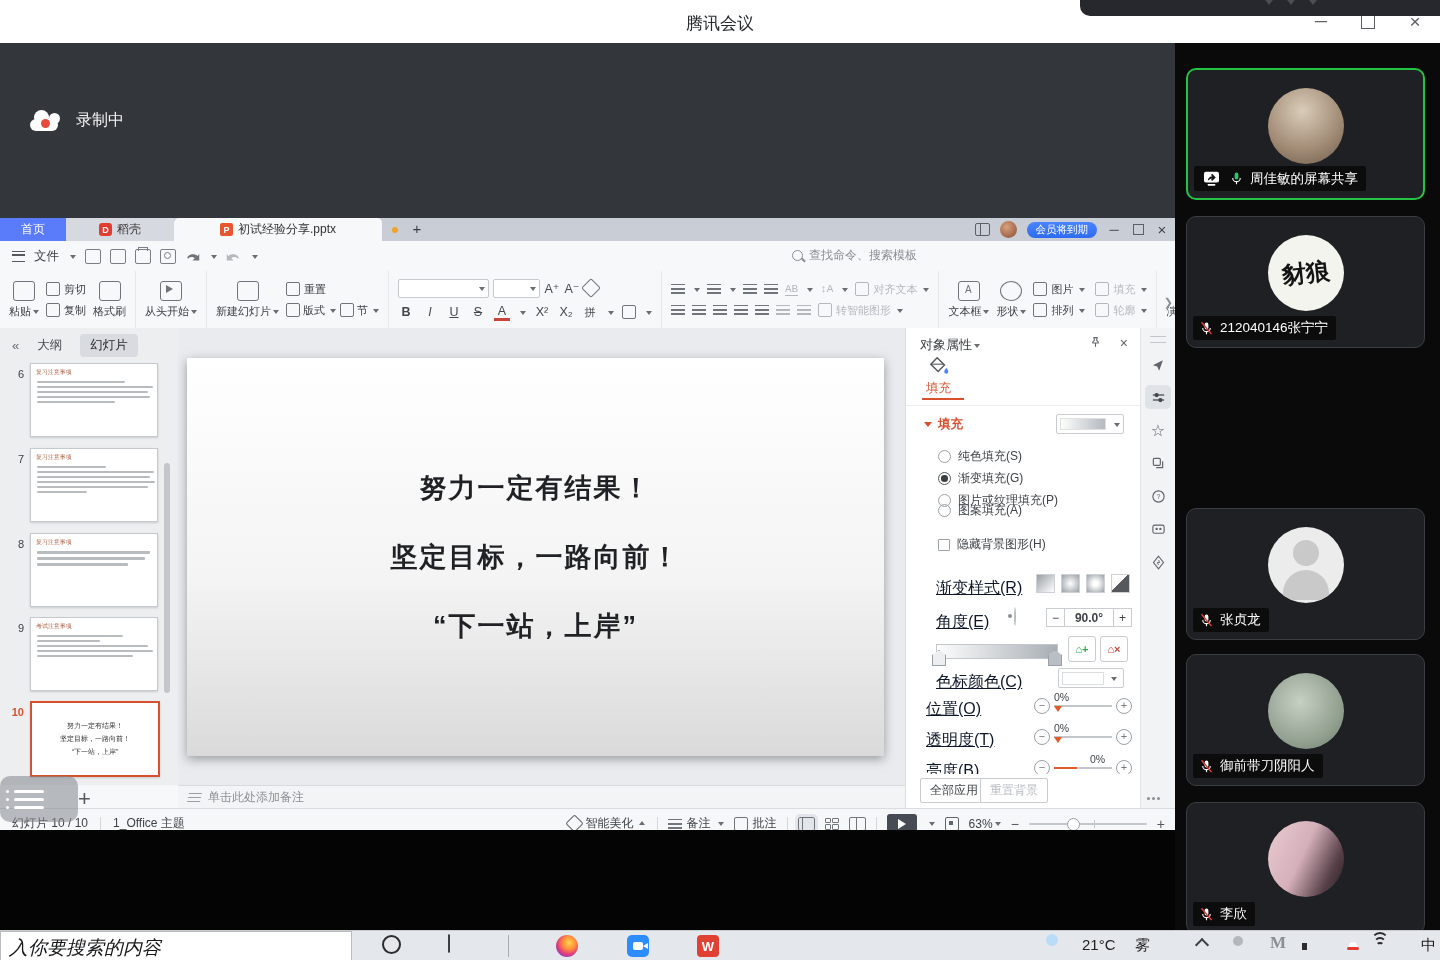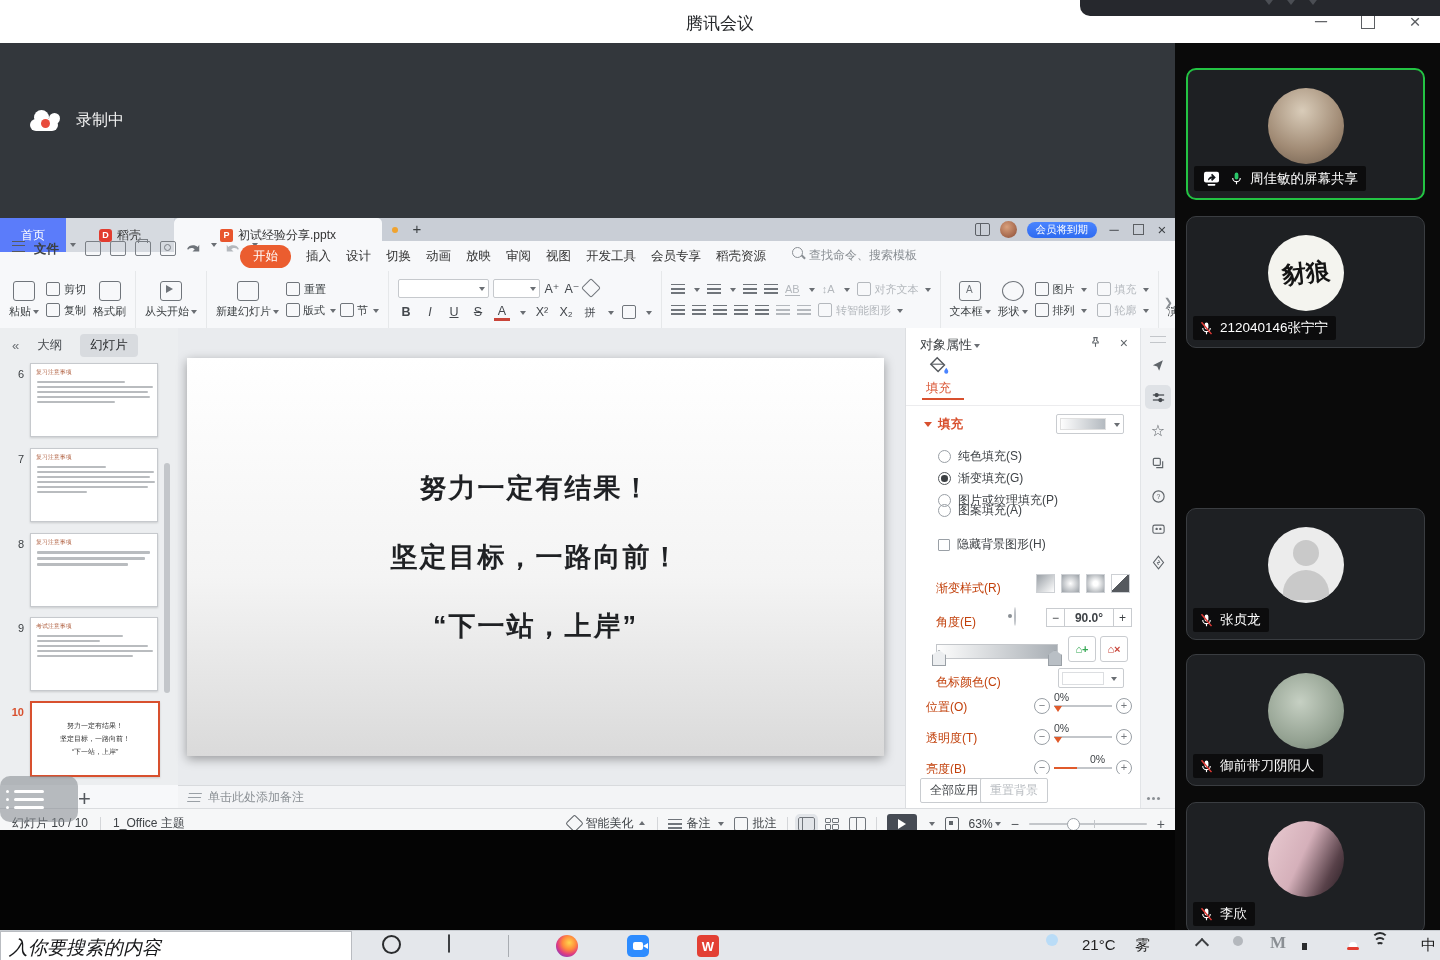--- a/index.html
+++ b/index.html
@@ -20,69 +20,69 @@
   .reccloud{position:relative;width:32px;height:22px;}
   .reccloud i{position:absolute;background:#fff;}
   .rc1{left:0;bottom:0;width:28px;height:12px;border-radius:6px;}
   .rc2{left:4px;top:1px;width:15px;height:15px;border-radius:50%;}
   .rc3{right:2px;top:4px;width:11px;height:11px;border-radius:50%;}
   .rcd{left:11px;bottom:3px;width:9px;height:9px;border-radius:50%;background:#E84B3C !important;}
   .rectext{color:#f2f2f2;font-size:16px;}
   
   .wps{position:absolute;left:0;top:175px;width:1175px;height:620px;background:#f7f8fa;}
   .tabbar{position:absolute;left:0;top:0;width:1175px;height:23px;background:#c9ced6;}
-  .tab{height:34px;font-size:12px;display:flex;align-items:center;justify-content:center;gap:5px;color:#333;}
+  .tab{height:23px;font-size:12px;display:flex;align-items:center;justify-content:center;gap:5px;color:#333;}
   .tab-home{position:absolute;left:0;width:66px;background:#5B7CFA;color:#fff;}
   .tab-docer{position:absolute;left:66px;width:108px;background:#d6dae0;}
   .docer-logo{width:13px;height:13px;border-radius:3px;background:#e23c2f;color:#fff;font-size:9px;font-weight:bold;display:flex;align-items:center;justify-content:center;}
   .tab-doc{position:absolute;left:174px;width:208px;background:#f7f8fa;border-radius:5px 5px 0 0;}
   .pptico{width:13px;height:13px;border-radius:2px;background:#E8562E;color:#fff;font-size:9px;font-weight:bold;display:flex;align-items:center;justify-content:center;}
   .moddot{position:absolute;left:392px;top:9px;width:6px;height:6px;border-radius:50%;background:#f0a32f;}
   .newtab{position:absolute;left:408px;top:2px;width:18px;height:18px;color:#3c4043;font-size:15px;text-align:center;line-height:18px;}
   .tb-right{position:absolute;right:6px;top:0;height:23px;display:flex;align-items:center;gap:10px;}
   .splitico{width:13px;height:11px;border:1.4px solid #5c6066;border-radius:2px;position:relative;}
   .splitico::after{content:"";position:absolute;left:4px;top:0;bottom:0;width:1.4px;background:#5c6066;}
   .uavatar{width:17px;height:17px;border-radius:50%;background:radial-gradient(circle at 40% 35%,#d9a07c,#8a4b34);}
   .pill{height:16px;padding:0 9px;border-radius:9px;background:linear-gradient(#4a84ff,#2f6bf0);color:#fff;font-size:10.5px;display:flex;align-items:center;}
   .wpsbtn{color:#3f4347;font-size:13px;width:14px;text-align:center;}
   
   .menubar{position:absolute;left:0;top:23px;width:1175px;height:30px;}
-  .mb-left{position:absolute;left:12px;top:0;height:30px;display:flex;gap:9px;color:#3c4043;font-size:12.5px;font-weight:bold;}
+  .mb-left{position:absolute;left:12px;top:0;height:30px;display:flex;align-items:center;gap:9px;color:#3c4043;font-size:12.5px;}
   .burger{width:13px;height:9px;border-top:1.6px solid #55595e;border-bottom:1.6px solid #55595e;position:relative;}
   .burger::after{content:"";position:absolute;left:0;top:2.7px;width:13px;height:1.6px;background:#55595e;}
   .mico{width:14px;height:13px;border:1.5px solid #7a7f85;border-radius:2px;position:relative;display:inline-block;}
   .mico.print::after{content:"";position:absolute;left:2px;top:-3px;width:8px;height:3px;border:1.5px solid #7a7f85;border-bottom:none;}
   .mico.prev::after{content:"";position:absolute;left:3px;top:2px;width:5px;height:5px;border:1.4px solid #7a7f85;border-radius:50%;}
   .undo svg{display:block;}
   .car-d{width:0;height:0;border:3.4px solid transparent;border-top:4px solid #6a6e73;display:inline-block;margin-left:2px;transform:translateY(2px);}
   .car-u{width:0;height:0;border:3.4px solid transparent;border-bottom:4px solid #6a6e73;display:inline-block;margin-right:2px;transform:translateY(-2px);}
   .mb-tabs{position:absolute;left:240px;top:0;height:30px;display:flex;align-items:center;gap:15px;font-size:12.5px;color:#333;}
   .ribbonsel{background:#EB5D2F;color:#fff;border-radius:12px;padding:3px 13px;font-size:12.5px;}
-  .mb-search{position:absolute;left:792px;top:6px;display:flex;gap:6px;color:#8a8f94;font-size:12px;}
+  .mb-search{position:absolute;left:792px;top:6px;display:flex;align-items:center;gap:6px;color:#8a8f94;font-size:12px;}
   .mag{width:9px;height:9px;border:1.6px solid #8a8f94;border-radius:50%;position:relative;display:inline-block;}
   .mag::after{content:"";position:absolute;left:8px;top:8px;width:5px;height:1.6px;background:#8a8f94;transform:rotate(45deg);}
   .mb-right{position:absolute;right:10px;top:0;height:30px;display:flex;align-items:center;gap:13px;font-size:12.5px;color:#3c4043;}
   .cloudico{width:16px;height:11px;border:1.5px solid #6a6e73;border-radius:6px;position:relative;}
   .cloudico::after{content:"";position:absolute;right:-2px;bottom:-2px;width:6px;height:6px;border-radius:50%;background:#f0a32f;}
   .personico{width:8px;height:8px;border:1.5px solid #6a6e73;border-radius:50%;position:relative;margin-right:2px;}
   .personico::after{content:"";position:absolute;left:-3px;top:8px;width:13px;height:6px;border:1.5px solid #6a6e73;border-bottom:none;border-radius:6px 6px 0 0;}
   .shareico{width:12px;height:10px;border:1.5px solid #6a6e73;border-radius:2px;position:relative;}
   .shareico::after{content:"";position:absolute;left:3px;top:-4px;width:5px;height:5px;border-top:1.6px solid #6a6e73;border-right:1.6px solid #6a6e73;transform:rotate(-45deg);}
   .vdots{width:3px;height:3px;border-radius:50%;background:#55595e;box-shadow:0 5px 0 #55595e,0 -5px 0 #55595e;margin:0 3px;}
   
   .ribbon{position:absolute;left:0;top:53px;width:1175px;height:57px;border-bottom:1px solid #e1e3e6;display:flex;}
   .rgroup{display:flex;align-items:center;gap:7px;padding:0 9px;border-right:1px solid #e6e8ea;height:100%;}
   .tbig{display:flex;flex-direction:column;align-items:center;justify-content:center;gap:3px;font-size:11px;color:#3c4043;white-space:nowrap;}
   .tbig .bi{width:20px;height:18px;border:1.6px solid #70757b;border-radius:3px;position:relative;}
   .tstack{display:flex;flex-direction:column;justify-content:center;gap:6px;}
   .tsm{display:flex;align-items:center;gap:4px;font-size:11px;color:#3c4043;white-space:nowrap;}
   .si{width:12px;height:12px;border:1.5px solid #70757b;border-radius:2px;display:inline-block;}
   .combo{height:17px;border:1px solid #c6c9cd;background:#fff;border-radius:2px;display:flex;align-items:center;justify-content:flex-end;padding-right:3px;}
   .fbtn{font-size:12.5px;color:#44484d;width:16px;text-align:center;}
-  .dim{color:#b4b8bd !important;}
+  .dim{color:#b4b8bd !important;font-family:Liberation Mono, monospace;}
   .dim .si,.dim.si{border-color:#b4b8bd !important;}
   .bars{width:14px;height:10px;background:repeating-linear-gradient(#70757b 0 1.5px,transparent 1.5px 4.2px);display:inline-block;}
   .bars.gray{background:repeating-linear-gradient(#b4b8bd 0 1.5px,transparent 1.5px 4.2px);}
   .panelchev{position:absolute;right:2px;top:78px;color:#8a8f94;font-size:11px;}
   
   .lpanel{position:absolute;left:0;top:110px;width:178px;height:457px;background:#eceef0;}
   .lp-head{position:absolute;left:0;top:6px;width:178px;display:flex;align-items:center;gap:18px;padding-left:12px;font-size:12.5px;color:#4a4e52;}
   .lp-tab-act{background:#d8dbdf;border-radius:4px;padding:3px 10px;color:#26282b;}
   .thumb{position:absolute;left:30px;width:126px;height:72px;background:#fff;border:1px solid #c6c9cd;box-shadow:0 1px 2px rgba(0,0,0,.15);overflow:hidden;}
   .thumb.sel{border:2px solid #D8502E;}
@@ -113,21 +113,21 @@
   .pr-div{position:absolute;left:0;top:77px;width:100%;height:1px;background:#ececee;}
   .pr-sect{position:absolute;left:18px;top:88px;display:flex;align-items:center;gap:6px;font-size:12.5px;color:#D8502E;font-weight:bold;}
   .tri-o{width:0;height:0;border:4px solid transparent;border-top:5px solid #D8502E;transform:translateY(2px);}
   .gradsel{position:absolute;left:150px;top:86px;width:66px;height:18px;border:1px solid #c9ccd0;border-radius:2px;background:#fff;display:flex;align-items:center;}
   .gradsw{width:44px;height:10px;margin-left:3px;background:linear-gradient(90deg,#fdfdfd,#b4bac0);border:1px solid #e0e0e0;}
   .radio{position:absolute;left:32px;display:flex;align-items:center;gap:7px;font-size:12px;color:#3f4347;}
   .rdot{width:11px;height:11px;border:1.4px solid #9aa0a6;border-radius:50%;position:relative;}
   .rdot.on{border-color:#54585c;}
   .rdot.on::after{content:"";position:absolute;left:2.2px;top:2.2px;width:6.6px;height:6.6px;border-radius:50%;background:#3c4043;}
   .cbox{width:10px;height:10px;border:1.4px solid #9aa0a6;border-radius:1px;}
-  .prlabel{font-size:12px;color:#c2410c;}
+  .prlabel{font-size:16px;color:#0f172a;text-decoration:underline;}
   .gs-sq{width:17px;height:17px;border:1px solid #cdd0d4;}
   .knob{width:18px;height:18px;border:1.5px solid #b9bdc2;border-radius:50%;position:relative;background:#fff;}
   .knob::after{content:"";position:absolute;right:3px;top:6px;width:4px;height:4px;border-radius:50%;background:#8a8f94;}
   .stepbox{height:19px;border:1px solid #c9ccd0;background:#fff;display:flex;align-items:center;justify-content:center;font-size:12px;color:#3f4347;box-sizing:border-box;}
   .stopbar{position:absolute;left:30px;top:316px;width:120px;height:13px;border:1px solid #c3c6ca;background:linear-gradient(90deg,#fdfdfd,#a8aeb4);}
   .stop{position:absolute;top:5px;width:12px;height:14px;background:#eceef0;border:1px solid #9aa0a6;clip-path:polygon(50% 0,100% 32%,100% 100%,0 100%,0 32%);}
   .stopbtn{position:absolute;top:308px;width:26px;height:24px;border:1px solid #c9ccd0;border-radius:3px;background:#fff;display:flex;align-items:center;justify-content:center;font-size:11px;}
   .dropsm{position:absolute;width:64px;height:18px;border:1px solid #c9ccd0;border-radius:2px;background:#fff;display:flex;align-items:center;}
   .srow{position:absolute;left:20px;width:200px;height:26px;}
   .srow .lb{position:absolute;left:0;top:5px;}
@@ -308,33 +308,20 @@
                 <path d="M3 10c2-5 10-6 14-2l2-3v9h-9l3-3c-3-3-8-2-9 1z" fill="#6f747a"></path>
               </svg>
             </span>
             <i class="car-d"></i>
           <span class="undo" style="transform:scaleX(-1);">
               <svg width="15" height="12" viewBox="0 0 20 16">
                 <path d="M3 10c2-5 10-6 14-2l2-3v9h-9l3-3c-3-3-8-2-9 1z" fill="#b4b8bd"></path>
               </svg>
             </span>
             <i class="car-d"></i>
-        </div>
-        <div class="mb-tabs">
-          <span class="ribbonsel">开始</span>
-          <span>插入</span>
-          <span>设计</span>
-          <span>切换</span>
-          <span>动画</span>
-          <span>放映</span>
-          <span>审阅</span>
-          <span>视图</span>
-          <span>开发工具</span>
-          <span>会员专享</span>
-          <span>稻壳资源</span>
         </div>
         <div class="mb-search">
           <i class="mag"></i>
           <span>查找命令、搜索模板</span>
         </div>
       </div>
 
       <div class="ribbon">
         <div class="rgroup">
           <div class="tbig">

